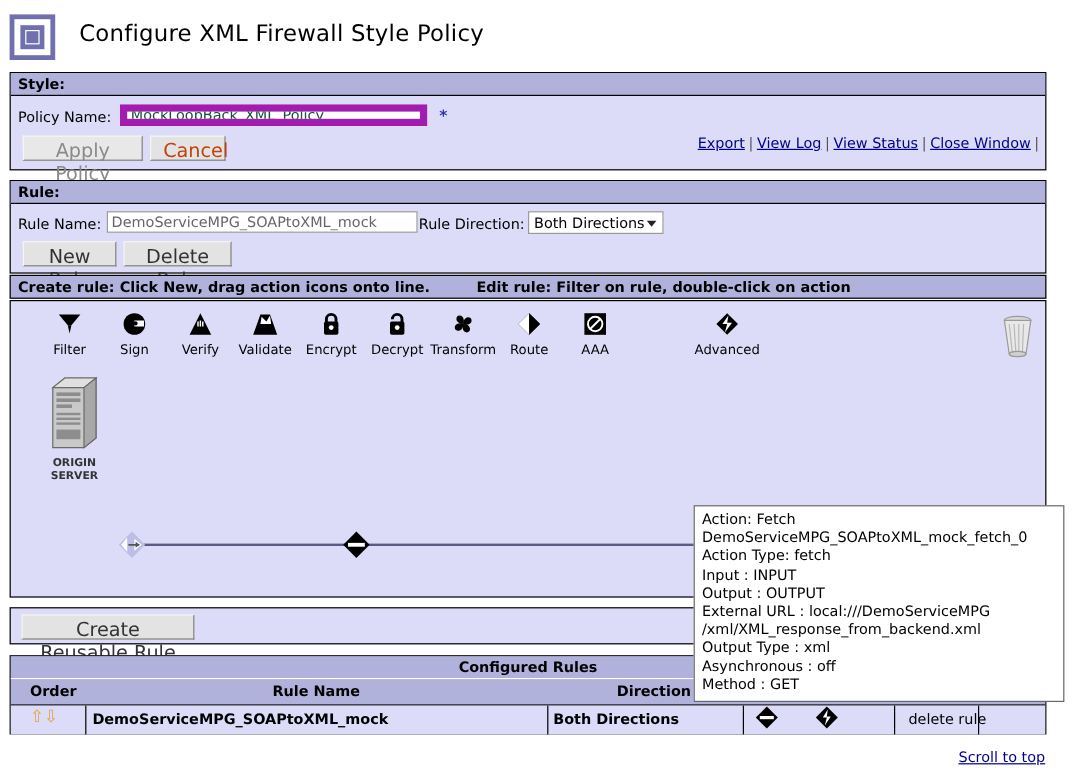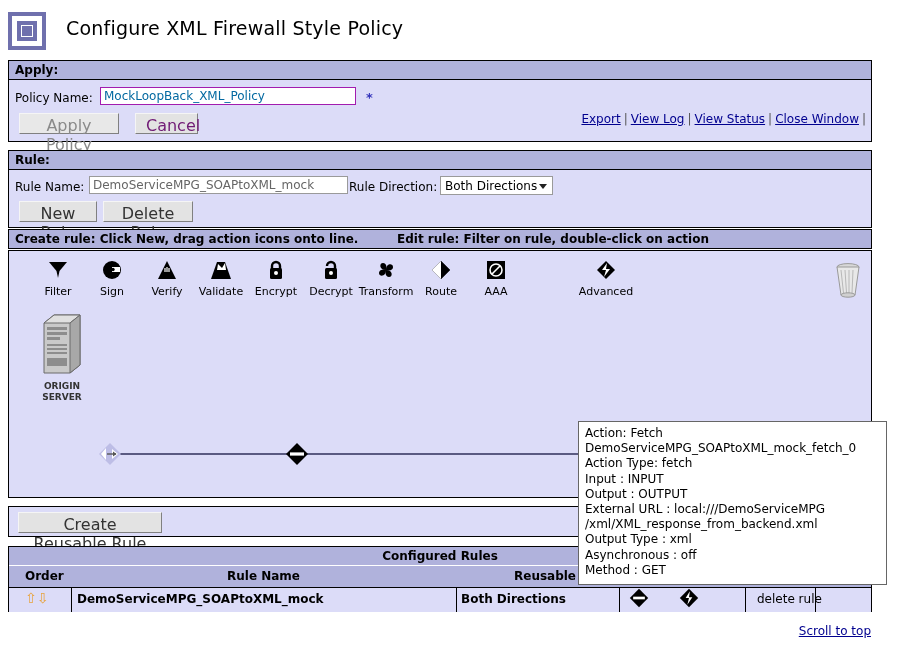--- a/index.html
+++ b/index.html
@@ -25,28 +25,28 @@
          background:#dcdcf8;}
   .bar{height:19px;line-height:19px;background:#b0b2dc;border-bottom:1px solid #000;
        font-weight:bold;font-size:12px;padding-left:6px;color:#000;box-sizing:border-box;}
 
   
   #policy-panel{top:60px;height:82px;}
   #policy-body{position:relative;height:62px;}
   .lbl{font-size:12px;color:#000;}
   #policy-name-label{position:absolute;left:6px;top:11px;}
   #policy-name-input{position:absolute;left:91px;top:7px;width:256px;height:18px;
-    border:1px solid #a21caf;background:#ffffff;color:#0369a1;font-size:12px;
+    border:6px solid #a21caf;background:#ffffff;color:#14532d;font-size:12px;
     font-family:"DejaVu Sans","Liberation Sans",sans-serif;padding:0 3px;box-sizing:border-box;}
   #policy-required{position:absolute;left:357px;top:10px;color:#3333bb;font-weight:bold;font-size:13px;}
   .btn{border:1px solid #808080;border-top-color:#f5f5f5;border-left-color:#f5f5f5;
        background:#e3e3e3;font-size:16px;color:#333;padding:2px 10px;
        font-family:"DejaVu Sans","Liberation Sans",sans-serif;cursor:pointer;box-sizing:border-box;}
   #apply-policy-button{position:absolute;left:10px;top:33px;width:100px;height:21px;color:#8a8a8a;background:#e8e8e8;}
-  #cancel-button{position:absolute;left:126px;top:33px;width:63px;height:21px;color:#701a75;}
+  #cancel-button{position:absolute;left:116px;top:33px;width:63px;height:21px;color:#c2410c;}
   #policy-links{position:absolute;right:4px;top:32px;font-size:12px;color:#00009e;white-space:nowrap;}
   #policy-links a{color:#00008f;text-decoration:underline;padding:0 2px;}
   #policy-links span.sep{color:#555;text-decoration:none;padding:0 1px;}
 
   
   #rule-panel{top:150px;height:78px;}
   #rule-body{position:relative;height:58px;padding-left:36px;}
   #rule-name-label{position:absolute;left:6px;top:10px;}
   #rule-name-input{position:absolute;left:80px;top:6px;width:259px;height:18px;
     border:1px solid #9a9a9a;background:#ffffff;color:#666;font-size:12px;
@@ -114,21 +114,21 @@
 
 <div id="titlebar">
   <div id="logo">
     <div class="ring"></div>
       <div class="core"></div>
   </div>
   <div id="page-title">Configure XML Firewall Style Policy</div>
 </div>
 
 <div class="panel" id="policy-panel">
-  <div class="bar">Apply:</div>
+  <div class="bar">Style:</div>
   <div id="policy-body">
     <span class="lbl" id="policy-name-label">Policy Name:</span>
     <input id="policy-name-input" type="text" value="MockLoopBack_XML_Policy" style="">
     <span id="policy-required">*</span>
     <button class="btn" id="apply-policy-button">Apply Policy</button>
     <button class="btn" id="cancel-button">Cancel</button>
     <div id="policy-links">
       <a href="#">Export</a><span class="sep">|</span><a href="#">View Log</a><span class="sep">|</span><a href="#">View Status</a><span class="sep">|</span><a href="#">Close Window</a><span class="sep">|</span>
     </div>
   </div>
@@ -353,21 +353,21 @@
 <div class="panel" id="reusable-panel">
   <button class="btn" id="create-reusable-button">Create Reusable Rule</button>
 </div>
 
 <div class="panel" id="rules-panel">
   <div id="rules-caption">Configured Rules</div>
 
   <div id="rules-head">
     <span class="c" style="left:16px">Order</span>
     <span class="c" style="left:218px">Rule Name</span>
-    <span class="c" style="left:505px">Reusable</span>
+    <span class="c" style="left:505px">Direction</span>
   </div>
 
   <div id="rules-row">
     <span class="vline" style="left:62px"></span>
     <span class="vline" style="left:447px"></span>
     <span class="vline" style="left:610px"></span>
     <span class="vline" style="left:736px"></span>
     <span class="vline" style="left:806px"></span>
     <span class="c" style="left:16px;top:2px">
       <span class="arrow-up">⇧</span><span class="arrow-dn">⇩</span>

